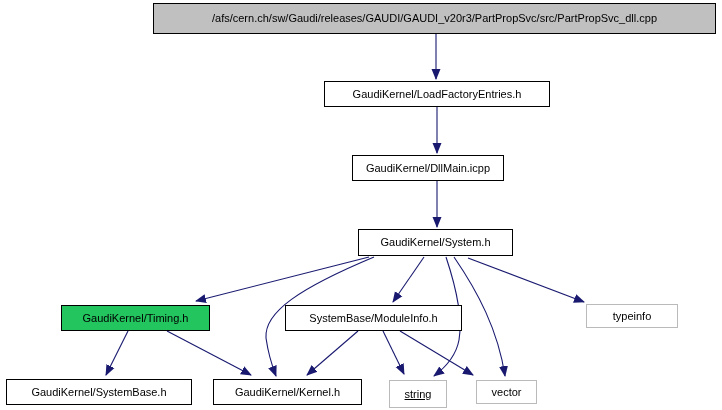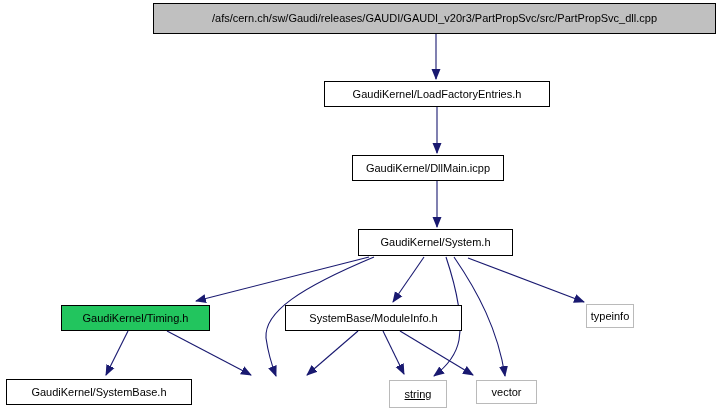--- a/index.html
+++ b/index.html
@@ -83,25 +83,28 @@
     </div>
     <div class="node" style="left: 358px; top: 229px; width: 155px; height: 27px; background: rgb(255, 255, 255); border-color: rgb(0, 0, 0);">
       <span>GaudiKernel/System.h</span>
     </div>
     <div class="node" style="left: 61px; top: 305px; width: 149px; height: 26px; background: #22c55e; border-color: rgb(0, 0, 0);">
       <span>GaudiKernel/Timing.h</span>
     </div>
     <div class="node" style="left: 285px; top: 305px; width: 177px; height: 26px; background: rgb(255, 255, 255); border-color: rgb(0, 0, 0);">
       <span>SystemBase/ModuleInfo.h</span>
     </div>
-    <div class="node" style="left: 586px; top: 304px; width: 48px; height: 24px; background: rgb(255, 255, 255); border-color: rgb(186, 186, 186);">
+    <div class="node" style="left: 586px; top: 304px; width: 92px; height: 24px; background: rgb(255, 255, 255); border-color: rgb(186, 186, 186);">
       <span>typeinfo</span>
     </div>
     <div class="node" style="left: 6px; top: 379px; width: 186px; height: 26px; background: rgb(255, 255, 255); border-color: rgb(0, 0, 0);">
       <span>GaudiKernel/SystemBase.h</span>
+    </div>
+    <div class="node" style="left: 213px; top: 379px; width: 149px; height: 26px; background: rgb(255, 255, 255); border-color: rgb(0, 0, 0);">
+      <span>GaudiKernel/Kernel.h</span>
     </div>
     <div class="node" style="left: 389px; top: 380px; width: 58px; height: 28px; background: rgb(255, 255, 255); border-color: rgb(186, 186, 186); text-decoration: underline;">
       <span>string</span>
     </div>
     <div class="node" style="left: 476px; top: 380px; width: 61px; height: 24px; background: rgb(255, 255, 255); border-color: rgb(186, 186, 186);">
       <span>vector</span>
     </div>
   </div>
 
 </body></html>

